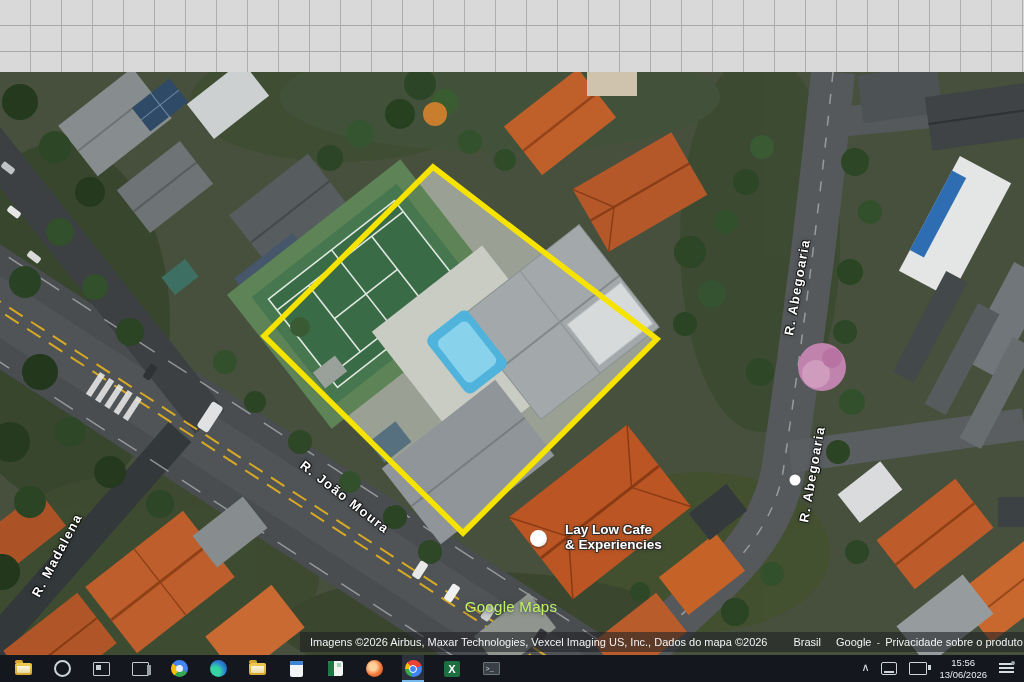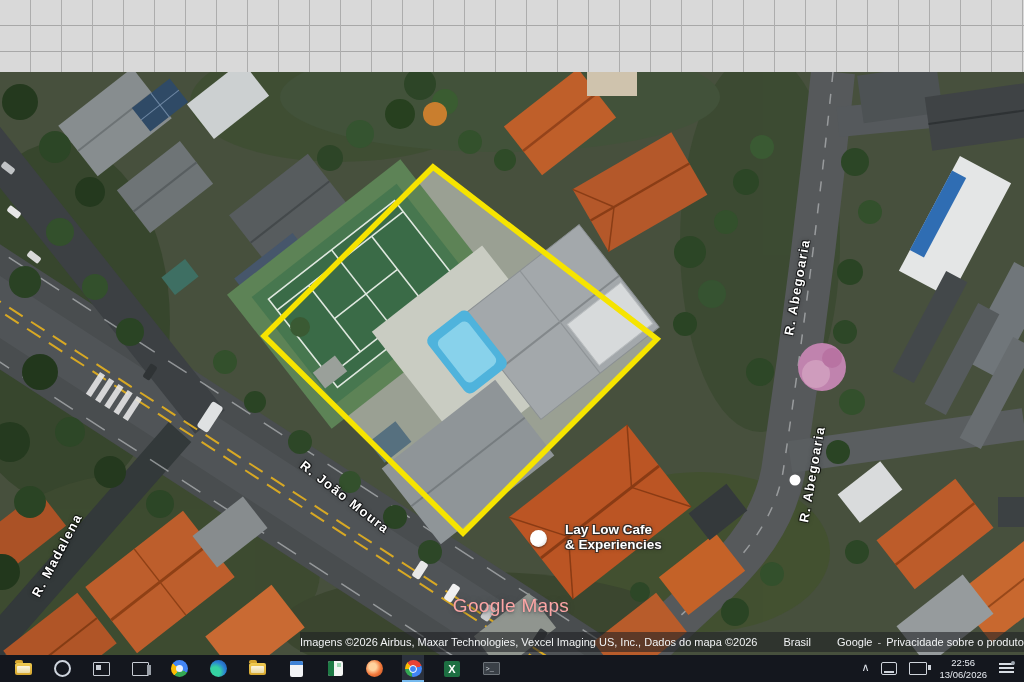--- a/index.html
+++ b/index.html
@@ -36,31 +36,31 @@
   #poi-cafe .dot{
     width:17px;height:17px;border-radius:50%;margin-top:8px;
     background:radial-gradient(circle at 35% 35%,#ffffff 55%,#c9c9c9 100%);
     box-shadow:0 1px 2px rgba(0,0,0,.5);
   }
   #poi-cafe .lines{margin-left:18px;color:#fff;font-weight:bold;font-size:13.5px;line-height:15px;
     text-shadow:-1px -1px 0 rgba(40,40,40,.8),1px -1px 0 rgba(40,40,40,.8),
                 -1px 1px 0 rgba(40,40,40,.8),1px 1px 0 rgba(40,40,40,.8),0 0 4px rgba(0,0,0,.5);}
   #gm-watermark{
     position:absolute;left:511px;top:534px;transform:translate(-50%,-50%);
-    color:#fca5a5;font-size:19px;letter-spacing:.3px;
+    color:#bef264;font-size:15px;letter-spacing:.3px;
     text-shadow:0 1px 3px rgba(60,64,67,.75),0 0 6px rgba(60,64,67,.4);
   }
   #attrib-bar{
     position:absolute;left:300px;top:560px;width:724px;height:20px;
     background:rgba(32,33,36,.6);display:flex;align-items:center;
-    color:#f1f3f4;font-size:11px;white-space:nowrap;padding:0 0;box-sizing:border-box;
+    color:#f1f3f4;font-size:11px;white-space:nowrap;padding:0 10px;box-sizing:border-box;
   }
   #attrib-bar .sp{opacity:.75;margin:0 5px;}
   #attrib-imagery{margin-right:26px;}
-  #attrib-region{margin-right:26px;}
+  #attrib-region{margin-right:15px;}
   #attrib-bar a{color:#f1f3f4;text-decoration:none;}
   
   #taskbar{
     position:absolute;left:0;top:655px;width:1024px;height:27px;
     background:#14171e;display:flex;align-items:center;
   }
   #task-icons{display:flex;align-items:center;gap:17px;padding-left:12px;}
   .tb-slot{width:22px;height:27px;display:flex;align-items:center;justify-content:center;}
   .tb-slot.active{background:#2b313c;box-shadow:inset 0 -2px 0 #76b9ed;}
   .ic-folder{width:17px;height:12px;background:linear-gradient(#f0cb52,#d6a62f);border-radius:2px;position:relative;}
@@ -476,18 +476,18 @@
       </div>
     <div class="tb-slot">
         <div class="ic-terminal">&gt;_</div>
       </div>
   </div>
   <div id="tray">
     <span id="tray-chevron">∧</span>
     <div class="ic-ime"></div>
     <div class="ic-display"></div>
     <div id="tray-clock">
-      <div>22:56</div>
+      <div>15:56</div>
       <div>13/06/2026</div>
     </div>
     <div class="ic-notif"></div>
   </div>
 </div>
 
 </body></html>

